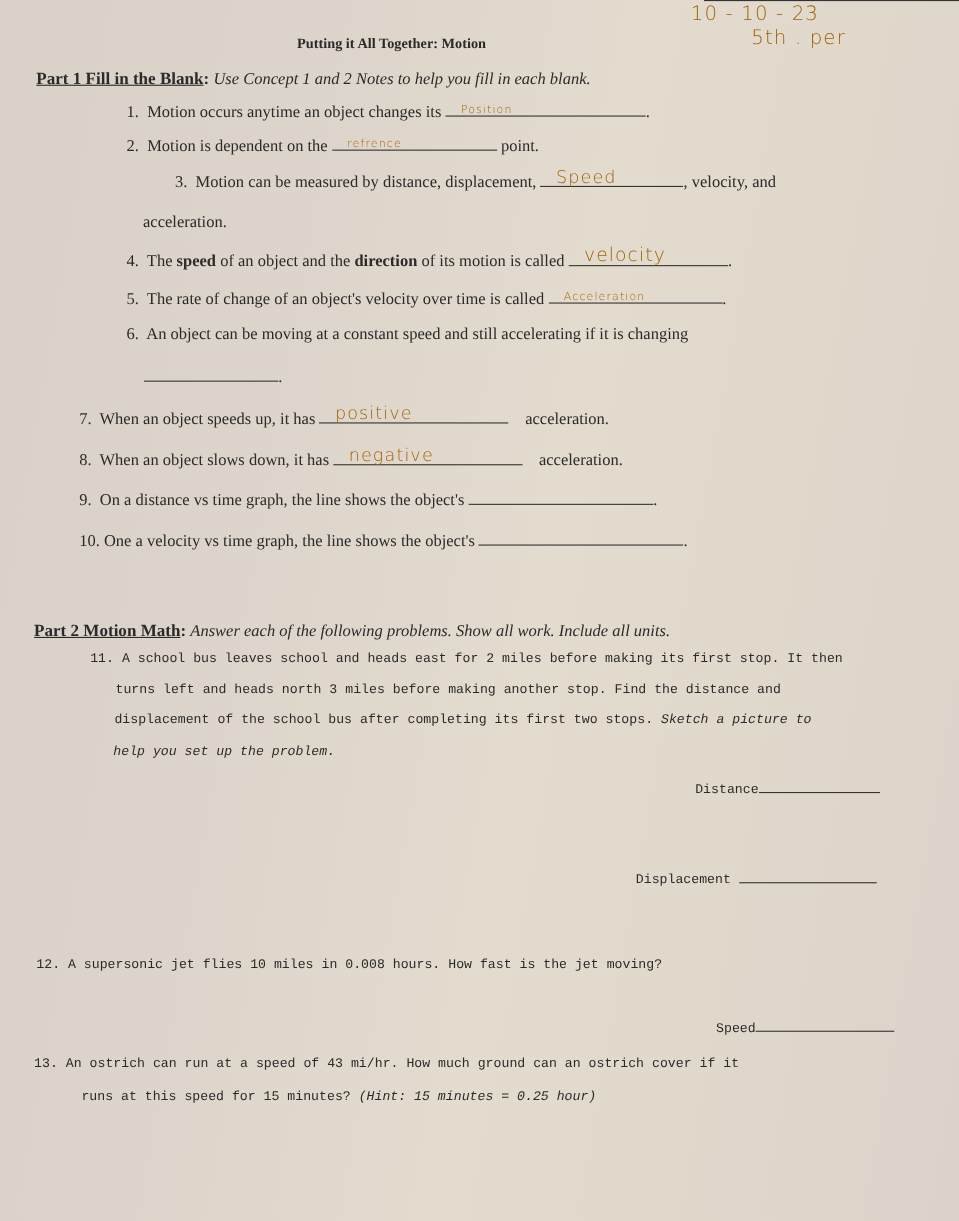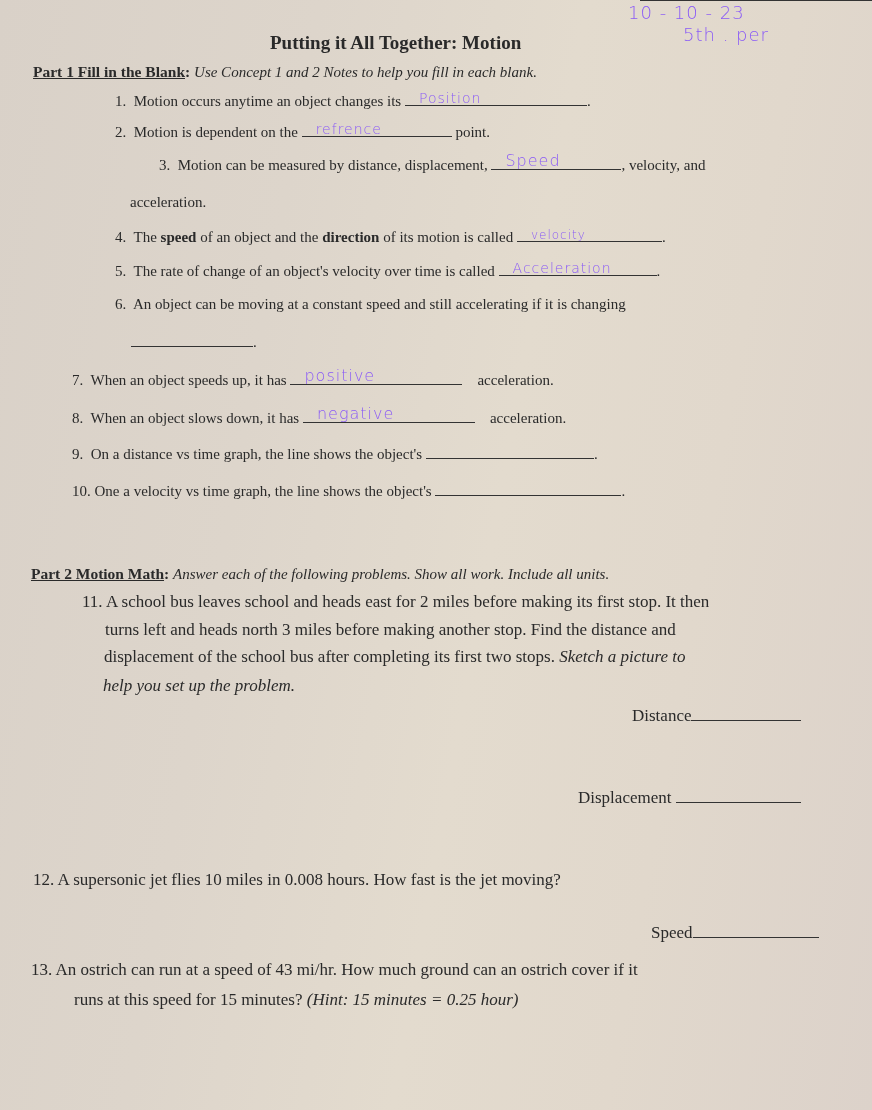--- a/index.html
+++ b/index.html
@@ -3,29 +3,29 @@
   <meta charset="utf-8">
   <style>
     html, body { margin: 0; padding: 0; }
     body {
       width: 872px; height: 1110px; overflow: hidden; position: relative;
       background: linear-gradient(100deg, #d9d1c8 0%, #ddd5cb 30%, #e3dbce 55%, #e1d8cc 75%, #dcd2ca 100%);
       font-family: "Liberation Serif", serif;
       color: #2a2a2a;
     }
     .abs { position: absolute; white-space: nowrap; }
-    .hand { font-family: "DejaVu Sans", sans-serif; color: #8b5cf6; font-weight: 300; letter-spacing: 1px; }
-    .title { font-weight: bold; font-size: 19px; }
+    .hand { font-family: "DejaVu Sans", sans-serif; color: #a16207; font-weight: 300; letter-spacing: 1px; }
+    .title { font-weight: bold; font-size: 13px; }
     .part-head { font-size: 15.5px; }
     .part-head b { text-decoration: underline; }
     .part-head i { font-size: 15px; }
     .q { font-size: 15px; }
-    .q2 { font-size: 17px; }
+    .q2 { font-size: 12px; font-family: Liberation Mono, monospace; }
     .blank { display: inline-block; border-bottom: 1.3px solid #333; position: relative; height: 14px; vertical-align: baseline; }
-    .blank .ans { position: absolute; left: 14px; bottom: -1px; font-size: 14px; }
+    .blank .ans { position: absolute; left: 14px; bottom: -1px; font-size: 10px; }
     .topline { position: absolute; left: 640px; top: 0; width: 330px; border-top: 1.5px solid #333; }
   </style>
 </head>
 <body>
 
 <div class="topline"></div>
 
 <div class="abs hand" style="left:628px; top:2px; font-size:18px;">10 - 10 - 23</div>
 <div class="abs hand" style="left:683px; top:24px; font-size:18px;">5th . per</div>
 <div class="abs title" style="left:270px; top:32px;">Putting it All Together: Motion</div>
@@ -50,21 +50,21 @@
 <div class="abs q" style="left:115px; top:155px;margin-left:44px;">
   <span>3.</span>&nbsp;
   <span>Motion can be measured by distance, displacement,</span>
   <span class="blank" style="width:130px;"><span class="ans hand" style="font-size:16px;">Speed</span></span><span>, velocity, and</span>
 </div>
 <div class="abs q" style="left:130px; top:194px;">acceleration.</div>
 
 <div class="abs q" style="left:115px; top:227px;">
   <span>4.</span>&nbsp;
   <span>The </span><b>speed</b><span> of an object and the </span><b>direction</b><span> of its motion is called</span>
-  <span class="blank" style="width:145px;"><span class="ans hand" style="font-size:12px;">velocity</span></span><span>.</span>
+  <span class="blank" style="width:145px;"><span class="ans hand" style="font-size:17px;">velocity</span></span><span>.</span>
 </div>
 
 <div class="abs q" style="left:115px; top:261px;">
   <span>5.</span>&nbsp;
   <span>The rate of change of an object's velocity over time is called</span>
   <span class="blank" style="width:158px;"><span class="ans hand">Acceleration</span></span><span>.</span>
 </div>
 
 <div class="abs q" style="left:115px; top:296px;">
   <span>6.</span>&nbsp;

